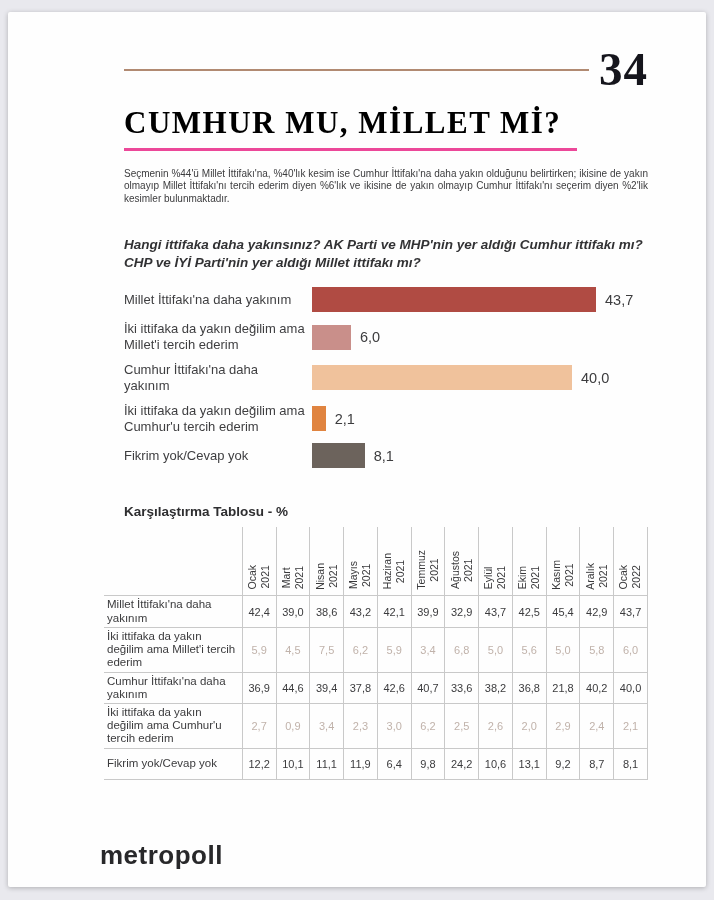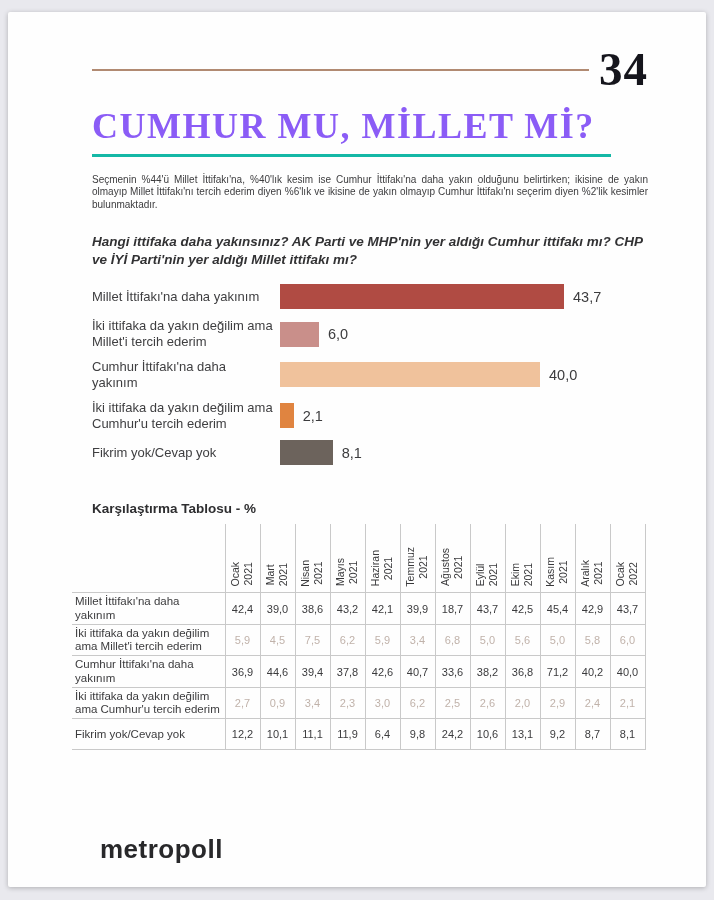--- a/index.html
+++ b/index.html
@@ -10,48 +10,48 @@
     position:relative;
     -webkit-font-smoothing:antialiased;
   }
   .page{
     position:absolute;left:8px;top:12px;
     width:698px;height:875px;
     background:#fefefe;
     border-radius:2px;
     box-shadow:0 1px 5px rgba(0,0,0,.25);
   }
-  .content{padding:0 58px 0 84px;}
+  .content{padding:0 58px 0 116px;}
 
   
   .header-row{display:flex;align-items:center;margin-top:34px;}
   .header-rule{flex:1;height:2px;background:#b18a72;margin-right:10px;}
   .page-number{
     font-family:"Liberation Serif", serif;
     font-weight:700;font-size:47px;color:#15151c;line-height:1;
     letter-spacing:1px;
   }
   .page-title{
     display:inline-block;
     margin-top:12px;
     font-family:"Liberation Serif", serif;
-    font-weight:700;font-size:36px;color:#8b5cf6;
+    font-weight:700;font-size:31px;color:#000000;
     letter-spacing:1.5px;
-    border-bottom:3px solid #14b8a6;
+    border-bottom:3px solid #ec4899;
     padding:0 16px 7px 0;
   }
 
   
   .intro{
     margin-top:17px;
     font-size:10px;line-height:1.24;color:#3c3c3e;
     text-align:justify;
   }
   .question{
-    margin-top:22px;
+    margin-top:31px;
     font-size:13.5px;line-height:1.3;color:#323234;
     font-style:italic;font-weight:700;
   }
 
   
   .chart{margin-top:16px;}
   .chart-row{display:flex;align-items:center;margin-bottom:9px;}
   .chart-label{
     width:188px;flex:none;
     font-size:13px;line-height:1.22;color:#3e3e40;
@@ -88,21 +88,21 @@
   .cmp-table td.lbl{
     border-left:none;text-align:left;padding:2px 2px 2px 3px;
     font-size:11.5px;line-height:1.15;
   }
   .cmp-table tr.muted td.val{color:#c0b2aa;}
   .cmp-table tr.total td{color:#d8423a;font-weight:700;}
   .cmp-table tr.total td.lbl{font-size:11.5px;}
 
   
   .footer{
-    position:absolute;left:92px;right:58px;bottom:22px;
+    position:absolute;left:92px;right:58px;bottom:16px;
     display:flex;justify-content:space-between;align-items:center;margin-top:44px;
   }
   .logo{
     font-size:26px;font-weight:600;letter-spacing:.5px;color:#28282a;
   }
   .footer-right{
     text-align:right;font-size:12.5px;line-height:1.35;color:#39393b;
   }
 </style>
 </head>
@@ -211,21 +211,21 @@
         </thead>
         <tbody>
           <tr class="normal">
             <td class="lbl">Millet İttifakı'na daha yakınım</td>
             <td class="val">42,4</td>
             <td class="val">39,0</td>
             <td class="val">38,6</td>
             <td class="val">43,2</td>
             <td class="val">42,1</td>
             <td class="val">39,9</td>
-            <td class="val">18,7</td>
+            <td class="val">32,9</td>
             <td class="val">43,7</td>
             <td class="val">42,5</td>
             <td class="val">45,4</td>
             <td class="val">42,9</td>
             <td class="val">43,7</td>
           </tr>
           <tr class="muted">
             <td class="lbl">İki ittifaka da yakın değilim ama Millet'i tercih ederim</td>
             <td class="val">5,9</td>
             <td class="val">4,5</td>
@@ -244,21 +244,21 @@
             <td class="lbl">Cumhur İttifakı'na daha yakınım</td>
             <td class="val">36,9</td>
             <td class="val">44,6</td>
             <td class="val">39,4</td>
             <td class="val">37,8</td>
             <td class="val">42,6</td>
             <td class="val">40,7</td>
             <td class="val">33,6</td>
             <td class="val">38,2</td>
             <td class="val">36,8</td>
-            <td class="val">71,2</td>
+            <td class="val">21,8</td>
             <td class="val">40,2</td>
             <td class="val">40,0</td>
           </tr>
           <tr class="muted">
             <td class="lbl">İki ittifaka da yakın değilim ama Cumhur'u tercih ederim</td>
             <td class="val">2,7</td>
             <td class="val">0,9</td>
             <td class="val">3,4</td>
             <td class="val">2,3</td>
             <td class="val">3,0</td>

